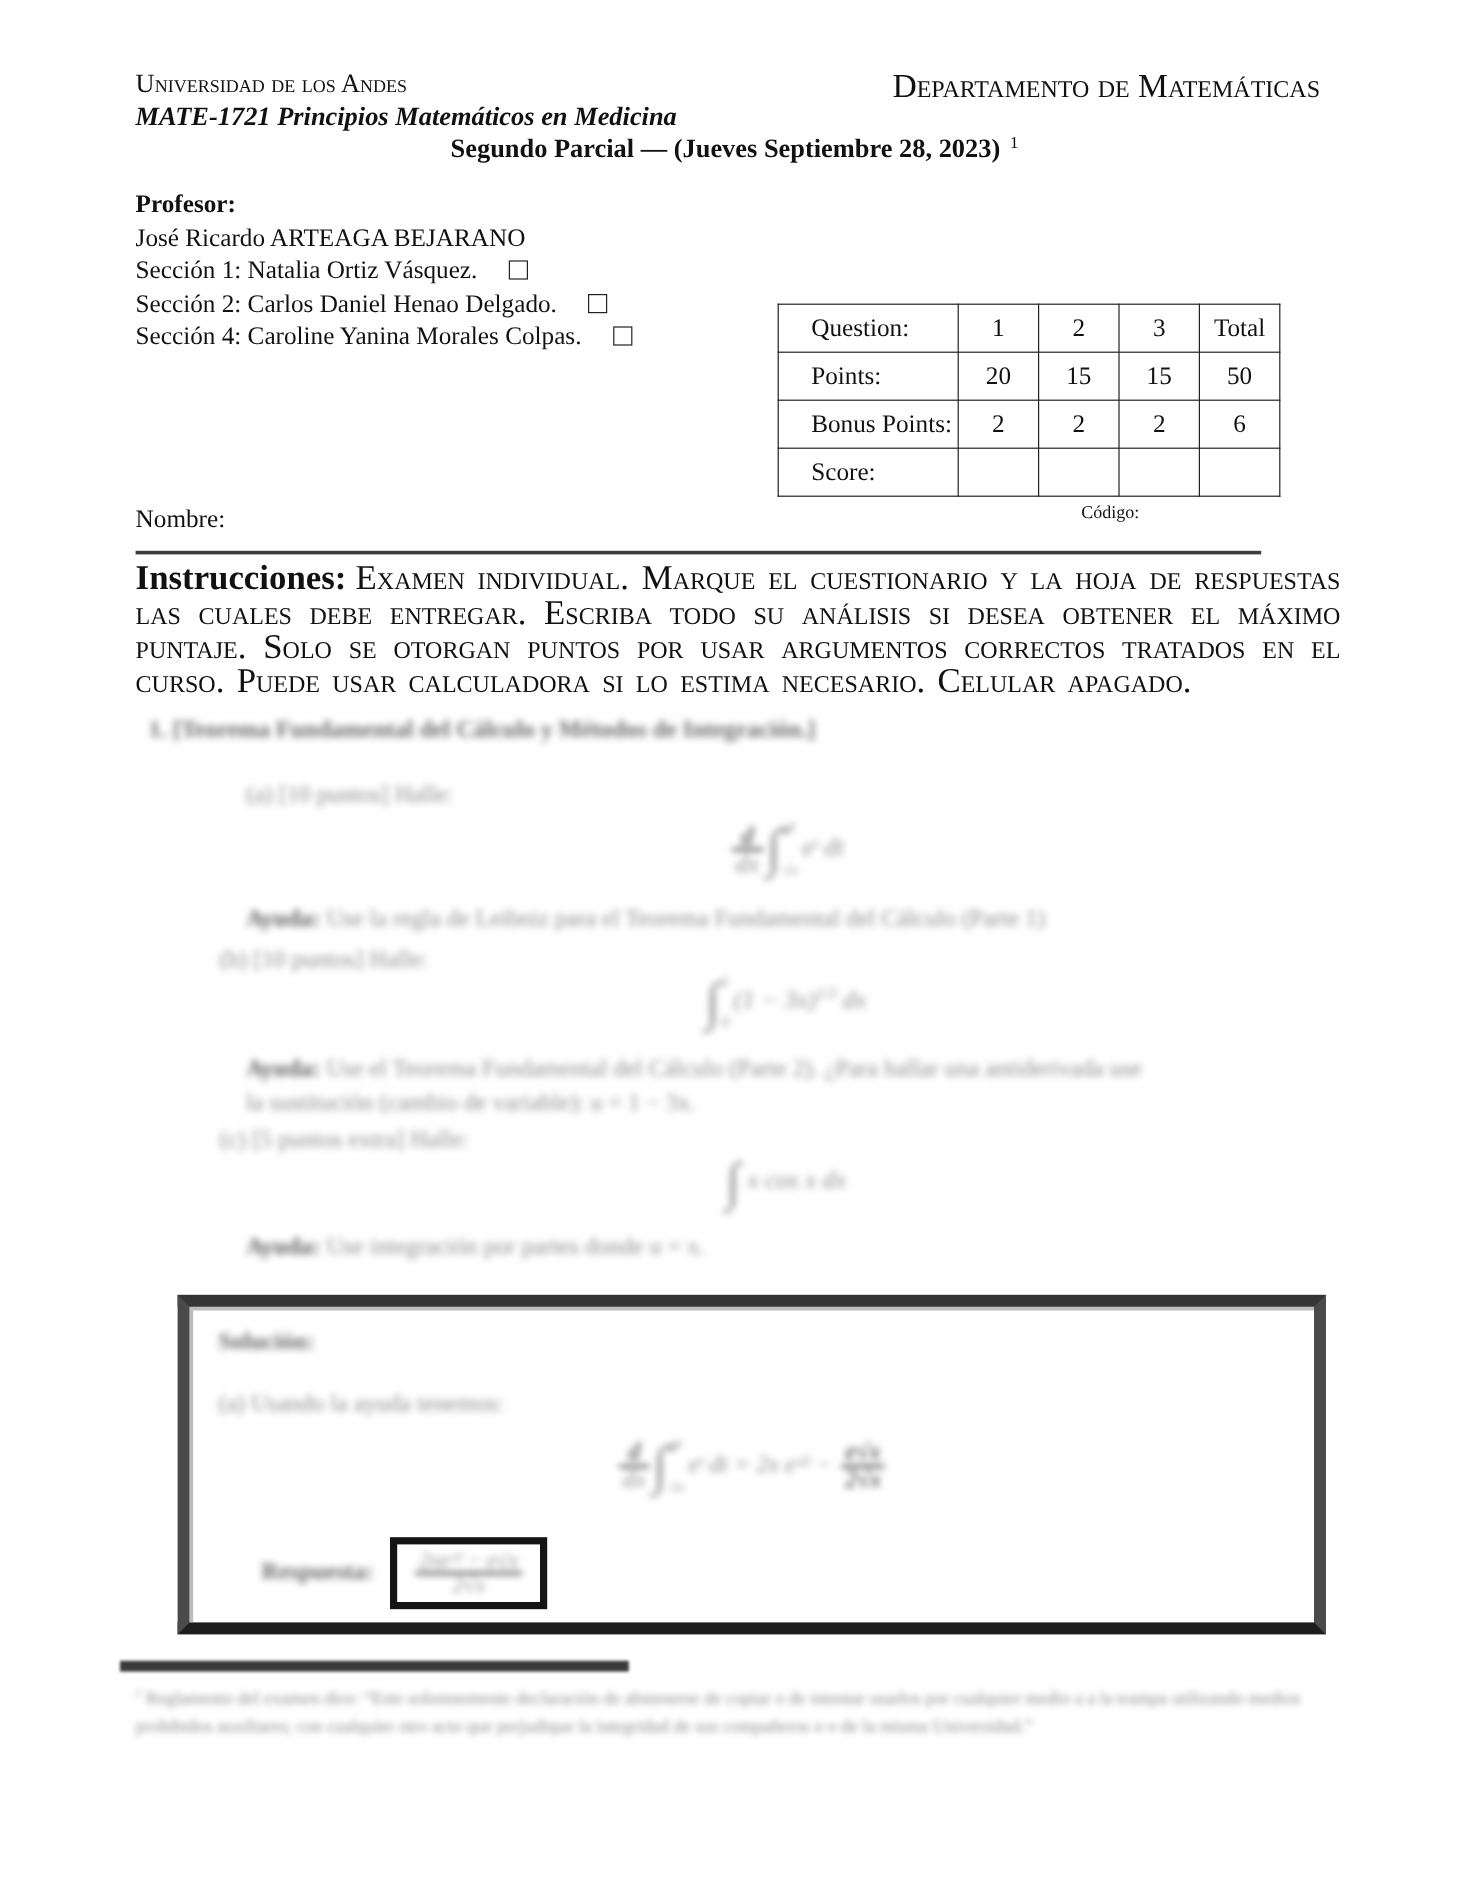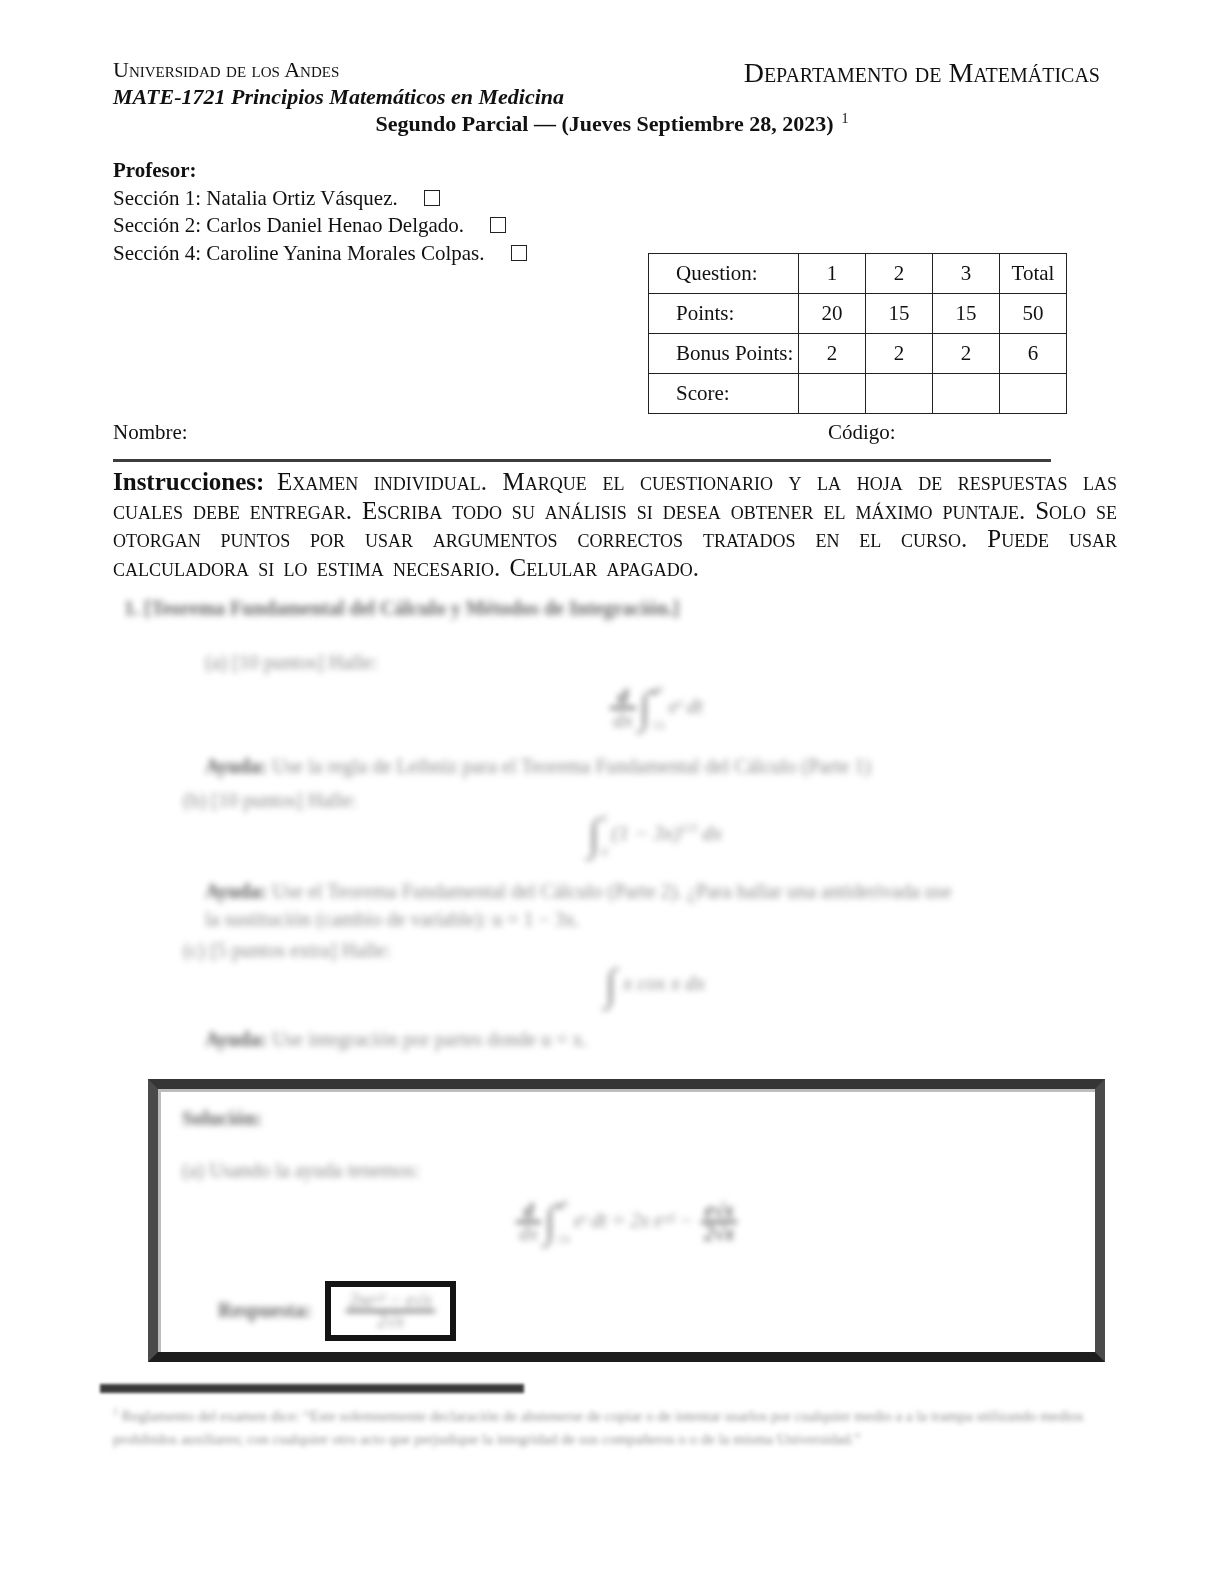--- a/index.html
+++ b/index.html
@@ -22,25 +22,25 @@
   .cb { display:inline-block; width:16px; height:16px; border:1.6px solid #222; margin-left:26px; vertical-align:-1px; }
 
   
   table.grade { position:absolute; left:648px; top:253px; border-collapse:collapse; font-size:21px; }
   table.grade td { border:1.7px solid #222; height:40px; text-align:center; vertical-align:middle; }
   table.grade td.lbl { width:150px; text-align:left; padding-left:27px; }
   table.grade td.v { width:67px; }
 
   
   .nombre { position:absolute; left:113px; top:420px; font-size:21px; }
-  .codigo { position:absolute; left:828px; top:420px; font-size:21px;text-align:center; }
+  .codigo { position:absolute; left:901px; top:420px; font-size:15px;text-align:center; }
   .rule { position:absolute; left:113px; top:459px; width:938px; height:2.5px; background:#3d3d3d; }
 
   
-  .instr { position:absolute; left:113px; top:468px; width:1004px; font-size:25px; line-height:28.5px; text-align:justify; }
+  .instr { position:absolute; left:113px; top:468px; width:1004px; font-size:29px; line-height:28.5px; text-align:justify; }
   .instr .body { font-variant:small-caps; word-spacing:3px; }
 
   
   .blur  { filter:blur(3px); color:#8d8d8d; }
   .blur .b, .blur b { color:#5f5f5f; }
   .bline { position:absolute; font-size:20px; white-space:nowrap; }
   .dk { color:#222 !important; }
 
   
   .fline { position:absolute; left:205px; width:900px; text-align:center; font-style:italic; font-size:21px; }
@@ -72,20 +72,21 @@
 
 <div class="page">
 
   <div class="hdr-left sc">Universidad de los Andes</div>
   <div class="hdr-right sc">Departamento de Matemáticas</div>
   <div class="course-title">MATE-1721 Principios Matemáticos en Medicina</div>
   <div class="exam-title"><span>Segundo Parcial — (Jueves Septiembre 28, 2023)</span><sup>1</sup></div>
 
   <div class="prof">
     <div class="b">Profesor:</div>
+    <div>José Ricardo ARTEAGA BEJARANO</div>
     <div><span>Sección 1: Natalia Ortiz Vásquez.</span><span class="cb"></span></div>
     <div><span>Sección 2: Carlos Daniel Henao Delgado.</span><span class="cb"></span></div>
     <div><span>Sección 4: Caroline Yanina Morales Colpas.</span><span class="cb"></span></div>
   </div>
 
   <table class="grade">
     <tbody>
         <tr>
       <td class="lbl">Question:</td>
       <td class="v">1</td>

